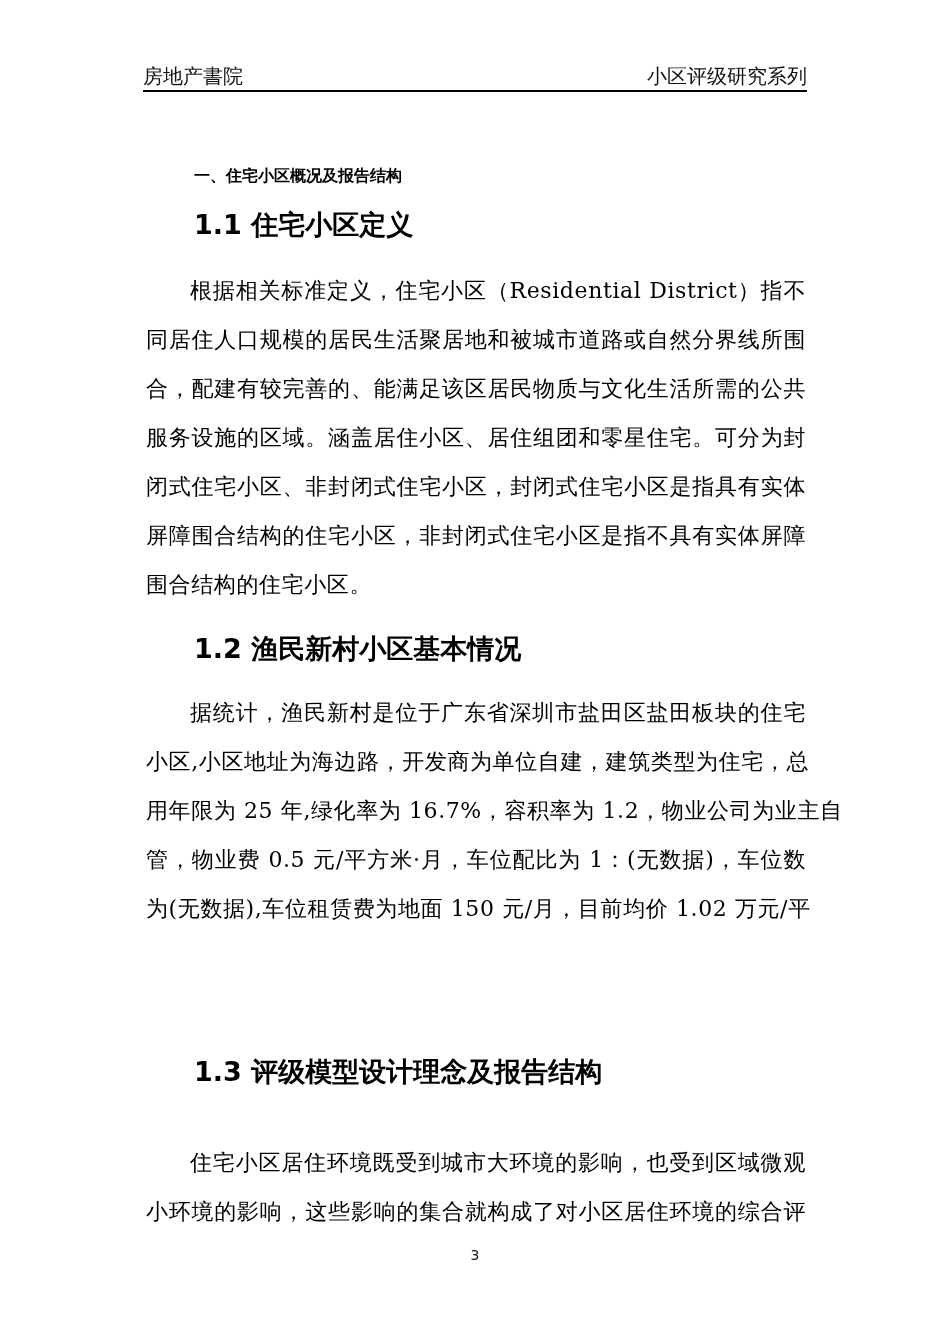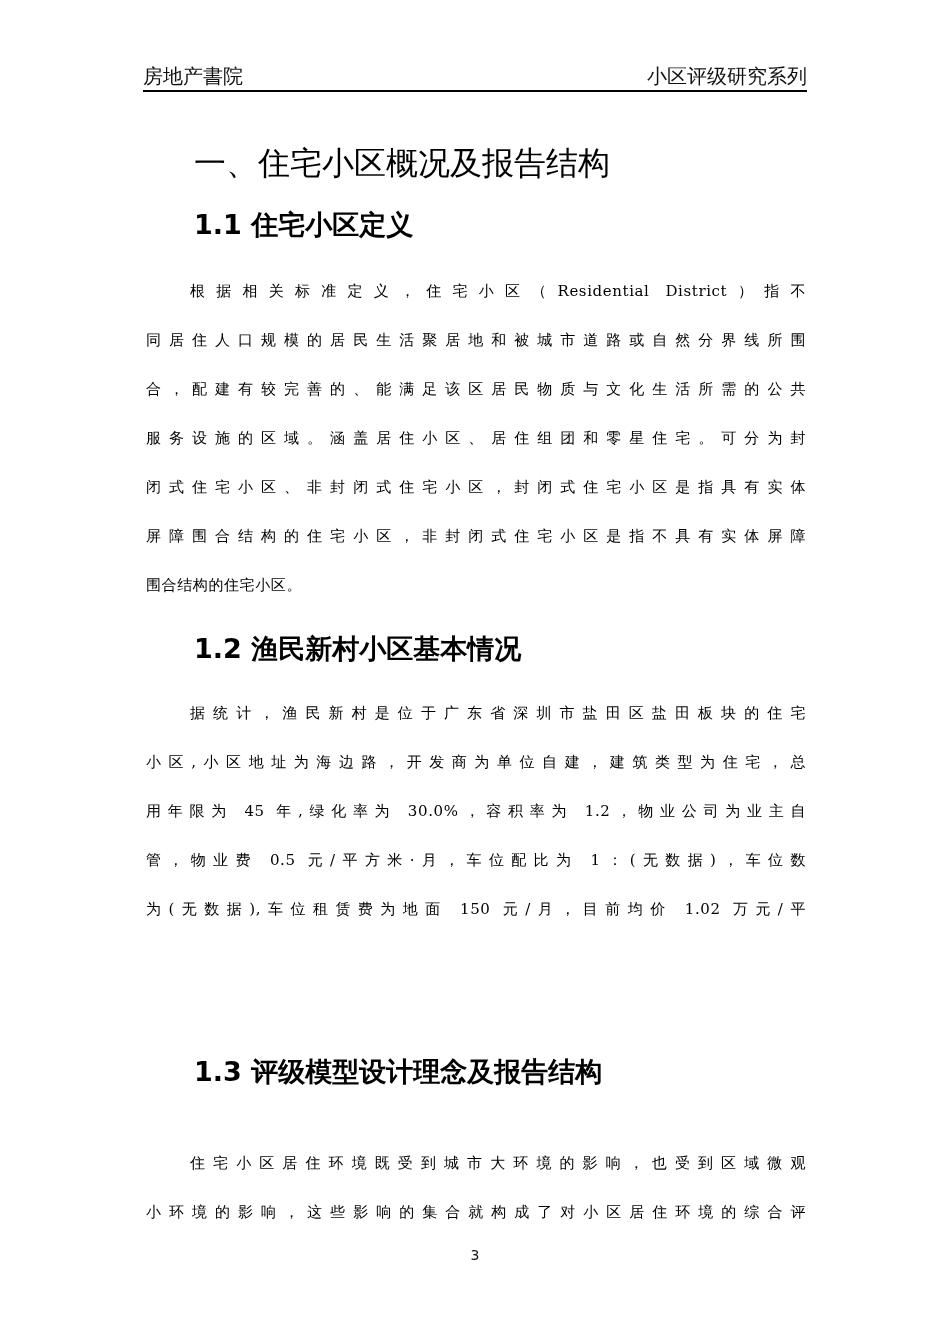--- a/index.html
+++ b/index.html
@@ -32,45 +32,45 @@
 
     .content {
       position: absolute;
       left: 146px;
       top: 140px;
       width: 660px;
     }
     .h1 {
       position: absolute;
       left: 48px;
-      top: 7px;
+      top: 20px;
       font-family: "DejaVu Sans", "Liberation Sans", sans-serif;
-      font-weight: normal;
-      font-size: 32px;
+      font-weight: bold;
+      font-size: 16px;
       line-height: 32px;
       white-space: nowrap;
     }
     .h2 {
       position: absolute;
       left: 48px;
       font-family: "DejaVu Sans", "Liberation Sans", sans-serif;
       font-weight: bold;
       font-size: 27px;
       line-height: 30px;
       white-space: nowrap;
     }
     .para {
       position: absolute;
       left: 0;
       width: 660px;
     }
     .para .line {
       display: block;
       height: 49px;
-      font-size: 15px;
+      font-size: 22px;
       line-height: 30px;
       white-space: nowrap;
       text-align: justify;
       text-align-last: justify;
       letter-spacing: 0.6px;
     }
     .para .line.first { padding-left: 44px; }
     .para .line.last { text-align-last: left; }
 
     .page-number {
@@ -103,21 +103,21 @@
     <span class="line">服务设施的区域。涵盖居住小区、居住组团和零星住宅。可分为封</span>
     <span class="line">闭式住宅小区、非封闭式住宅小区，封闭式住宅小区是指具有实体</span>
     <span class="line">屏障围合结构的住宅小区，非封闭式住宅小区是指不具有实体屏障</span>
     <span class="line last">围合结构的住宅小区。</span>
   </div>
 
   <div class="h2" style="top:494px;">1.2 渔民新村小区基本情况</div>
   <div class="para" style="top:558px;">
     <span class="line first">据统计，渔民新村是位于广东省深圳市盐田区盐田板块的住宅</span>
     <span class="line">小区,小区地址为海边路，开发商为单位自建，建筑类型为住宅，总</span>
-    <span class="line">用年限为 45 年,绿化率为 30.0%，容积率为 1.2，物业公司为业主自</span>
+    <span class="line">用年限为 25 年,绿化率为 16.7%，容积率为 1.2，物业公司为业主自</span>
     <span class="line">管，物业费 0.5 元/平方米·月，车位配比为 1：(无数据)，车位数</span>
     <span class="line">为(无数据),车位租赁费为地面 150 元/月，目前均价 1.02 万元/平</span>
   </div>
 
   <div class="h2" style="top:917px;">1.3 评级模型设计理念及报告结构</div>
   <div class="para" style="top:980px;margin-top:28px;">
     <span class="line first">住宅小区居住环境既受到城市大环境的影响，也受到区域微观</span>
     <span class="line">小环境的影响，这些影响的集合就构成了对小区居住环境的综合评</span>
   </div>
 </div>

